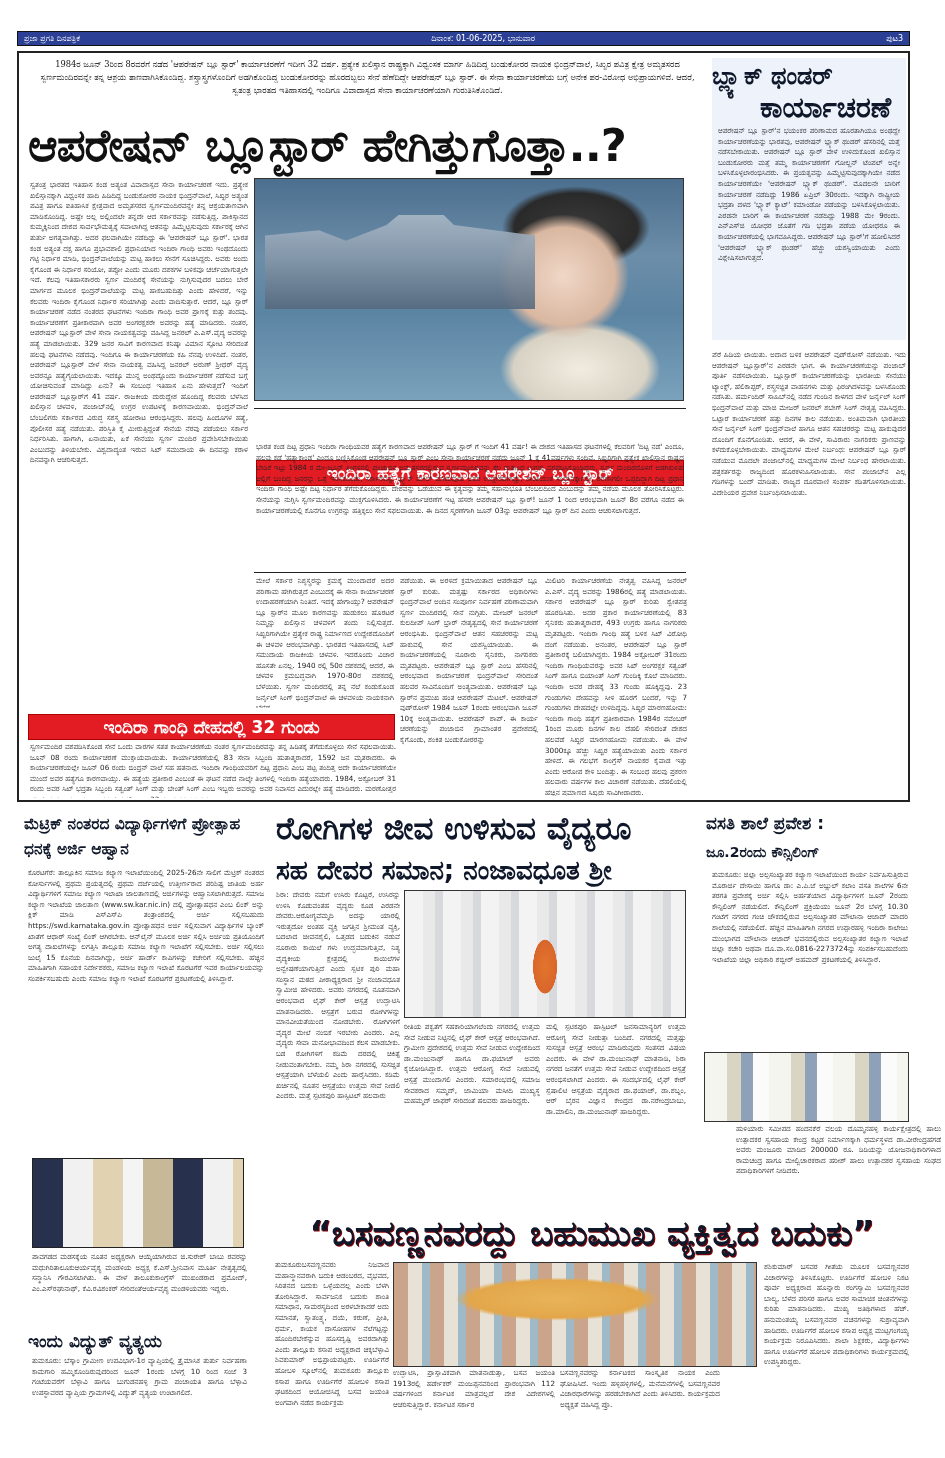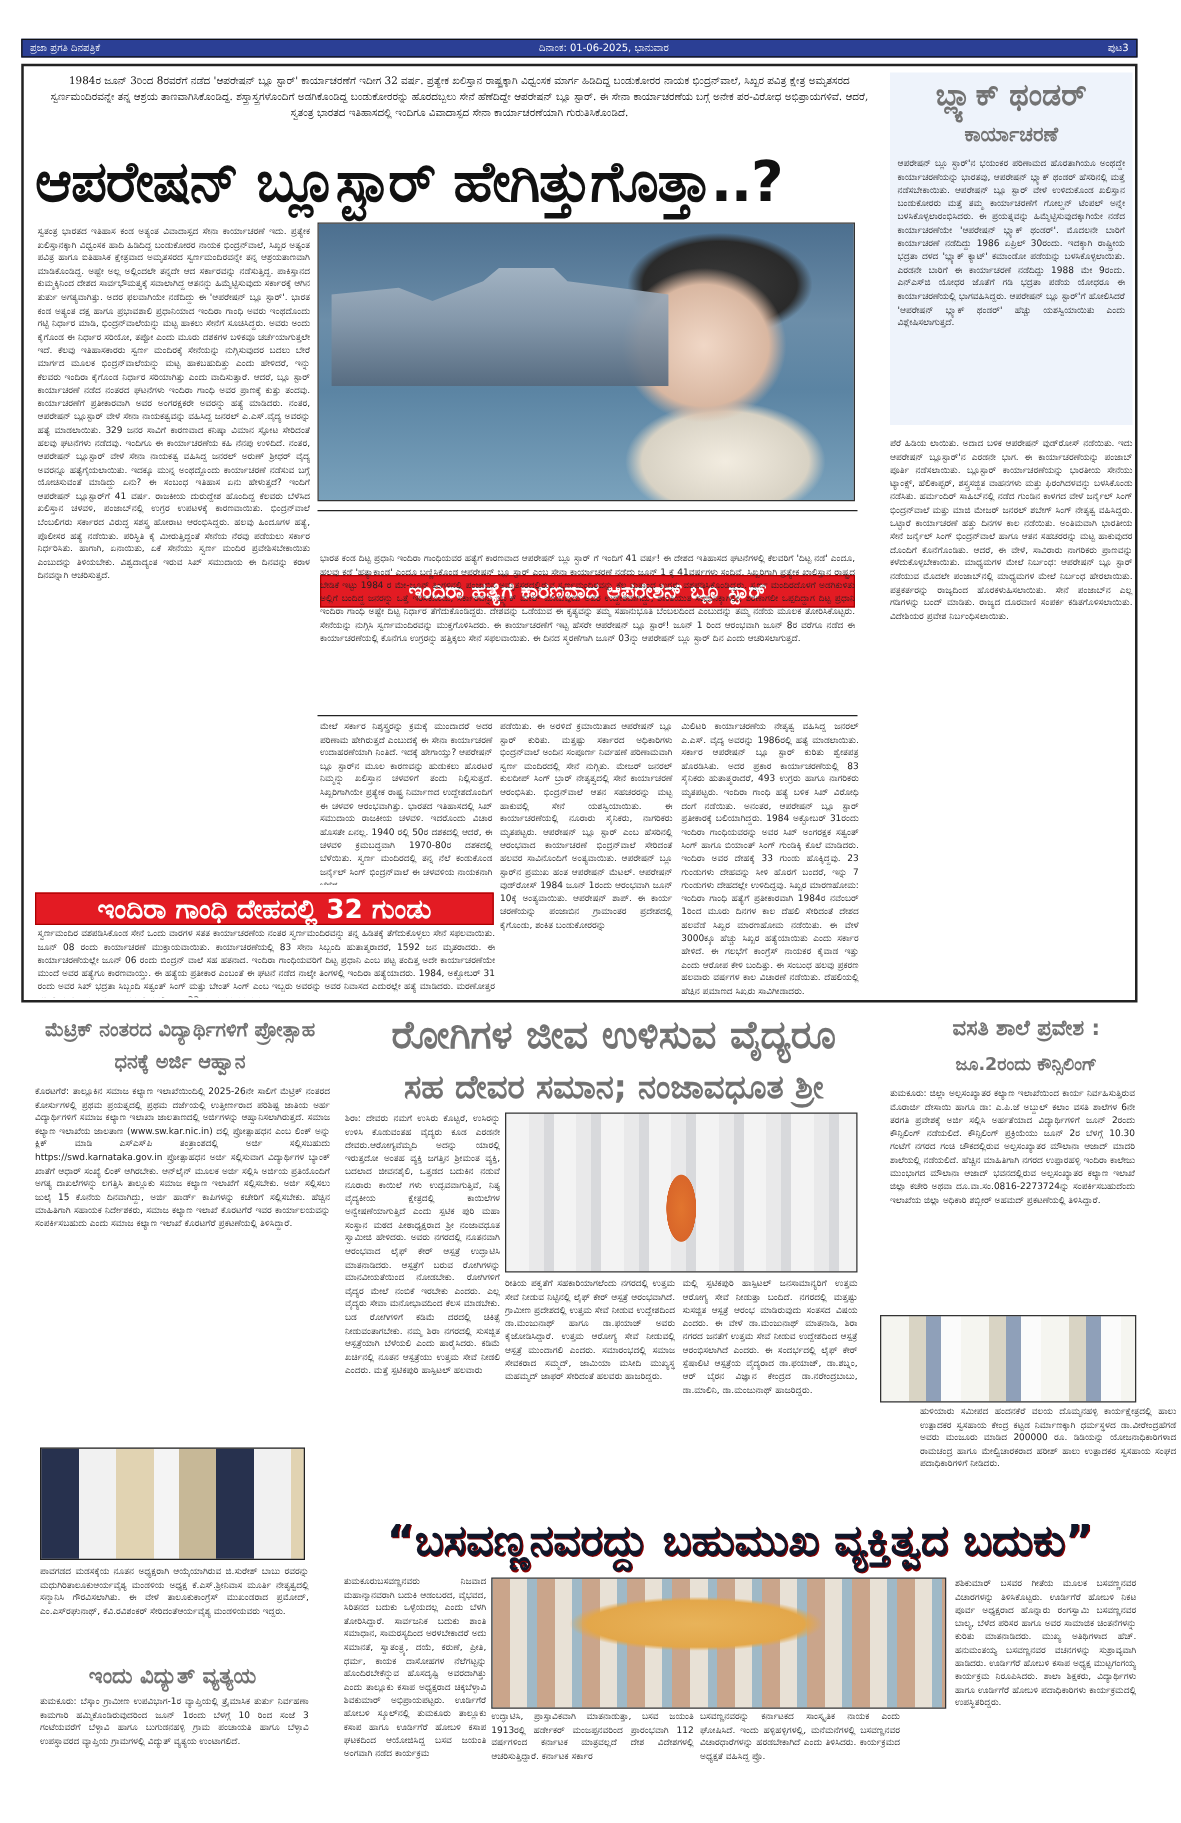--- a/index.html
+++ b/index.html
@@ -24,21 +24,21 @@
     font-family: "DejaVu Sans", sans-serif; font-weight: bold; font-size: 45px; line-height: 55px;
     text-align: left; color: #111; letter-spacing: -1px; white-space: nowrap;
   }
   .red-banner {
     background: #e31b23; color: #fff; font-weight: bold; text-align: center; white-space: nowrap;
     border: 1px solid #aa0000;
   }
   .sidebar-box {
     background: #eef3fb;
   }
-  .side-headline { font-weight: bold; text-align: center; color: #737373; }
+  .side-headline { font-weight: bold; text-align: left; color: #0f172a; }
   .photo { overflow: hidden; }
   .img-hero {
     background:
       radial-gradient(ellipse 22% 40% at 72% 44%, #f0d7c6 0%, #d9b7a1 55%, rgba(0,0,0,0) 70%),
       radial-gradient(ellipse 24% 26% at 75% 22%, #3a3a3a 0%, #2a2a2a 60%, rgba(0,0,0,0) 72%),
       radial-gradient(ellipse 26% 30% at 76% 86%, #f2ece0 0%, #d8d2c4 60%, rgba(0,0,0,0) 72%),
       linear-gradient(180deg, #4c6f8f 0%, #6c8ea9 35%, #5b84a3 60%, #7aa2bc 100%);
   }
   .img-hero .temple {
     position: absolute; left: 10px; top: 25px; width: 270px; height: 105px;
@@ -97,26 +97,26 @@
 
 <div class="abs red-banner" style="left:256px; top:412px; width:428px; height:26px; font-size:17px; line-height:24px;margin-top:48px;">ಇಂದಿರಾ ಹತ್ಯೆಗೆ ಕಾರಣವಾದ ಆಪರೇಶನ್ ಬ್ಲೂ ಸ್ಟಾರ್</div>
 <div class="abs body-text" style="left:256px; top:442px; width:428px; height:128px;">ಭಾರತ ಕಂಡ ದಿಟ್ಟ ಪ್ರಧಾನಿ ಇಂದಿರಾ ಗಾಂಧಿಯವರ ಹತ್ಯೆಗೆ ಕಾರಣವಾದ ಆಪರೇಷನ್ ಬ್ಲೂ ಸ್ಟಾರ್ ಗೆ ಇಂದಿಗೆ 41 ವರ್ಷ! ಈ ದೇಶದ ಇತಿಹಾಸದ ಘಟನೆಗಳಲ್ಲಿ ಕೆಲವರಿಗೆ 'ದಿಟ್ಟ ನಡೆ' ಎಂದೂ, ಹಲವು ಕಡೆ 'ಹತ್ಯಾಕಾಂಡ' ಎಂದೂ ಬಣ್ಣಿಸಿಕೊಂಡ ಆಪರೇಷನ್ ಬ್ಲೂ ಸ್ಟಾರ್ ಎಂಬ ಸೇನಾ ಕಾರ್ಯಾಚರಣೆ ನಡೆದು ಜೂನ್ 1 ಕ್ಕೆ 41ವರ್ಷಗಳು ಸಂದಿವೆ. ಸಿಖ್ಖರಿಗಾಗಿ ಪ್ರತ್ಯೇಕ ಖಾಲಿಸ್ತಾನ ರಾಷ್ಟ್ರದ ಬೇಡಿಕೆ ಇಟ್ಟು 1984 ರ ಮೇ-ಜೂನ್ ತಿಂಗಳಿನಲ್ಲಿ ಪಂಜಾಬಿನ ಅಮೃತಸರದಲ್ಲಿರುವ ಸ್ವರ್ಣಮಂದಿರವನ್ನು ಕೆಲ ಮತಾಂಧ ಉಗ್ರರು ವಶಪಡಿಸಿಕೊಂಡಿದ್ದರು. ಸ್ವರ್ಣ ಮಂದಿರದೊಳಗೆ ಅಡಗಿಕುಳಿತು ಅಲ್ಲಿಗೆ ಬಂದಿದ್ದ ಜನರನ್ನು ಒತ್ತೆ ಇರಿಸಿಕೊಂಡು, ಸರ್ಕಾರವನ್ನು ಬ್ಲ್ಯಾಕ್ ಮೇಲ್ ಮಾಡುವುದು ಅವರ ಉದ್ದೇಶವಾಗಿದ್ದು, ಶಾಂತಿಯುತ ಸಂಧಾನಕ್ಕಾಗಲೀ, ಶರಣಾಗಲೀ ಒಪ್ಪದಿದ್ದಾಗ ದಿಟ್ಟ ಪ್ರಧಾನಿ ಇಂದಿರಾ ಗಾಂಧಿ ಅಷ್ಟೇ ದಿಟ್ಟ ನಿರ್ಧಾರ ತೆಗೆದುಕೊಂಡಿದ್ದರು. ದೇಶವನ್ನು ಒಡೆಯುವ ಈ ಕೃತ್ಯವನ್ನು ತಮ್ಮ ಸಹಾನುಭೂತಿ ಬೆಂಬಲದಿಂದ ಎಂಬುದನ್ನು ತಮ್ಮ ನಡೆಯ ಮೂಲಕ ತೋರಿಸಿಕೊಟ್ಟರು. ಸೇನೆಯನ್ನು ನುಗ್ಗಿಸಿ ಸ್ವರ್ಣಮಂದಿರವನ್ನು ಮುಕ್ತಗೊಳಿಸಿದರು. ಈ ಕಾರ್ಯಾಚರಣೆಗೆ ಇಟ್ಟ ಹೆಸರೇ ಆಪರೇಷನ್ ಬ್ಲೂ ಸ್ಟಾರ್! ಜೂನ್ 1 ರಿಂದ ಆರಂಭವಾಗಿ ಜೂನ್ 8ರ ವರೆಗೂ ನಡೆದ ಈ ಕಾರ್ಯಾಚರಣೆಯಲ್ಲಿ ಕೊನೆಗೂ ಉಗ್ರರನ್ನು ಹತ್ತಿಕ್ಕಲು ಸೇನೆ ಸಫಲವಾಯಿತು. ಈ ದಿನದ ಸ್ಮರಣೆಗಾಗಿ ಜೂನ್ 03ನ್ನು ಆಪರೇಷನ್ ಬ್ಲೂ ಸ್ಟಾರ್ ದಿನ ಎಂದು ಆಚರಿಸಲಾಗುತ್ತದೆ.</div>
 <div class="abs divider" style="left:254px; top:408px; width:432px; height:1px;"></div>
 <div class="abs divider" style="left:254px; top:572px; width:432px; height:1px;"></div>
 
 <div class="abs body-text" style="left:256px; top:576px; width:138px; height:132px;">ಮೇಲೆ ಸರ್ಕಾರ ನಿಶ್ಶಸ್ತ್ರರನ್ನು ಕ್ರಮಕ್ಕೆ ಮುಂದಾದರೆ ಅದರ ಪರಿಣಾಮ ಹೇಗಿರುತ್ತದೆ ಎಂಬುದಕ್ಕೆ ಈ ಸೇನಾ ಕಾರ್ಯಾಚರಣೆ ಉದಾಹರಣೆಯಾಗಿ ನಿಂತಿದೆ. ಇದಕ್ಕೆ ಹೇಗಾಯ್ತು? ಆಪರೇಷನ್ ಬ್ಲೂ ಸ್ಟಾರ್‌ನ ಮೂಲ ಕಾರಣವನ್ನು ಹುಡುಕಲು ಹೊರಟರೆ ನಿಮ್ಮನ್ನು ಖಲಿಸ್ತಾನ ಚಳವಳಿಗೆ ತಂದು ನಿಲ್ಲಿಸುತ್ತದೆ. ಸಿಖ್ಖರಿಗಾಗಿಯೇ ಪ್ರತ್ಯೇಕ ರಾಷ್ಟ್ರ ನಿರ್ಮಾಣದ ಉದ್ದೇಶದೊಂದಿಗೆ ಈ ಚಳವಳಿ ಆರಂಭವಾಗಿತ್ತು. ಭಾರತದ ಇತಿಹಾಸದಲ್ಲಿ ಸಿಖ್ ಸಮುದಾಯ ರಾಜಕೀಯ ಚಳವಳಿ. ಇದರೊಂದು ವಿಚಾರ ಹೊಸತೇ ಏನಲ್ಲ. 1940 ರಲ್ಲಿ 50ರ ದಶಕದಲ್ಲಿ ಆದರೆ, ಈ ಚಳವಳಿ ಕ್ರಮಬದ್ಧವಾಗಿ 1970-80ರ ದಶಕದಲ್ಲಿ ಬೆಳೆಯಿತು. ಸ್ವರ್ಣ ಮಂದಿರದಲ್ಲಿ ತನ್ನ ನೆಲೆ ಕಂಡುಕೊಂಡ ಜರ್ನೈಲ್ ಸಿಂಗ್ ಭಿಂದ್ರನ್‌ವಾಲೆ ಈ ಚಳವಳಿಯ ನಾಯಕನಾಗಿ ಬೆಳೆದ.</div>
 <div class="abs body-text" style="left:400px; top:576px; width:138px; height:220px;">ಪಡೆಯಿತು. ಈ ಅರಳಿದೆ ಕ್ರಮಾಯಿತಾದ ಆಪರೇಷನ್ ಬ್ಲೂ ಸ್ಟಾರ್ ಕುರಿತು. ಮತ್ತಷ್ಟು ಸರ್ಕಾರದ ಅಧಿಕಾರಿಗಳು ಭಿಂದ್ರನ್‌ವಾಲೆ ಅಂದಿನ ಸಂಪೂರ್ಣ ನಿರ್ವಹಣೆ ಪರಿಣಾಮವಾಗಿ ಸ್ವರ್ಣ ಮಂದಿರದಲ್ಲಿ ಸೇನೆ ನುಗ್ಗಿತು. ಮೇಜರ್ ಜನರಲ್ ಕುಲದೀಪ್ ಸಿಂಗ್ ಬ್ರಾರ್ ನೇತೃತ್ವದಲ್ಲಿ ಸೇನೆ ಕಾರ್ಯಾಚರಣೆ ಆರಂಭಿಸಿತು. ಭಿಂದ್ರನ್‌ವಾಲೆ ಆತನ ಸಹಚರರನ್ನು ಮಟ್ಟ ಹಾಕುವಲ್ಲಿ ಸೇನೆ ಯಶಸ್ವಿಯಾಯಿತು. ಈ ಕಾರ್ಯಾಚರಣೆಯಲ್ಲಿ ನೂರಾರು ಸೈನಿಕರು, ನಾಗರಿಕರು ಮೃತಪಟ್ಟರು. ಆಪರೇಷನ್ ಬ್ಲೂ ಸ್ಟಾರ್ ಎಂಬ ಹೆಸರಿನಲ್ಲಿ ಆರಂಭವಾದ ಕಾರ್ಯಾಚರಣೆ ಭಿಂದ್ರನ್‌ವಾಲೆ ಸೇರಿದಂತೆ ಹಲವರ ಸಾವಿನೊಂದಿಗೆ ಅಂತ್ಯವಾಯಿತು. ಆಪರೇಷನ್ ಬ್ಲೂ ಸ್ಟಾರ್‌ನ ಪ್ರಮುಖ ಹಂತ ಆಪರೇಷನ್ ಮೆಟಲ್. ಆಪರೇಷನ್ ವುಡ್‌ರೋಸ್ 1984 ಜೂನ್ 1ರಂದು ಆರಂಭವಾಗಿ ಜೂನ್ 10ಕ್ಕೆ ಅಂತ್ಯವಾಯಿತು. ಆಪರೇಷನ್ ಶಾಪ್. ಈ ಕಾರ್ಯ ಚರಣೆಯನ್ನು ಪಂಜಾಬಿನ ಗ್ರಾಮಾಂತರ ಪ್ರದೇಶದಲ್ಲಿ ಕೈಗೊಂಡು, ಶಂಕಿತ ಬಂಡುಕೋರರನ್ನು</div>
 <div class="abs body-text" style="left:545px; top:576px; width:142px; height:220px;">ಮಿಲಿಟರಿ ಕಾರ್ಯಾಚರಣೆಯ ನೇತೃತ್ವ ವಹಿಸಿದ್ದ ಜನರಲ್ ಎ.ಎಸ್. ವೈದ್ಯ ಅವರನ್ನು 1986ರಲ್ಲಿ ಹತ್ಯೆ ಮಾಡಲಾಯಿತು. ಸರ್ಕಾರ ಆಪರೇಷನ್ ಬ್ಲೂ ಸ್ಟಾರ್ ಕುರಿತು ಶ್ವೇತಪತ್ರ ಹೊರಡಿಸಿತು. ಅದರ ಪ್ರಕಾರ ಕಾರ್ಯಾಚರಣೆಯಲ್ಲಿ 83 ಸೈನಿಕರು ಹುತಾತ್ಮರಾದರೆ, 493 ಉಗ್ರರು ಹಾಗೂ ನಾಗರಿಕರು ಮೃತಪಟ್ಟರು. ಇಂದಿರಾ ಗಾಂಧಿ ಹತ್ಯೆ ಬಳಿಕ ಸಿಖ್ ವಿರೋಧಿ ದಂಗೆ ನಡೆಯಿತು. ಅನಂತರ, ಆಪರೇಷನ್ ಬ್ಲೂ ಸ್ಟಾರ್ ಪ್ರತೀಕಾರಕ್ಕೆ ಬಲಿಯಾಗಿದ್ದರು. 1984 ಅಕ್ಟೋಬರ್ 31ರಂದು ಇಂದಿರಾ ಗಾಂಧಿಯವರನ್ನು ಅವರ ಸಿಖ್ ಅಂಗರಕ್ಷಕ ಸತ್ವಂತ್ ಸಿಂಗ್ ಹಾಗೂ ಬಿಯಾಂತ್ ಸಿಂಗ್ ಗುಂಡಿಕ್ಕಿ ಕೊಲೆ ಮಾಡಿದರು. ಇಂದಿರಾ ಅವರ ದೇಹಕ್ಕೆ 33 ಗುಂಡು ಹೊಕ್ಕಿದ್ದವು. 23 ಗುಂಡುಗಳು ದೇಹವನ್ನು ಸೀಳಿ ಹೊರಗೆ ಬಂದರೆ, ಇನ್ನು 7 ಗುಂಡುಗಳು ದೇಹದಲ್ಲೇ ಉಳಿದಿದ್ದವು. ಸಿಖ್ಖರ ಮಾರಣಹೋಮ: ಇಂದಿರಾ ಗಾಂಧಿ ಹತ್ಯೆಗೆ ಪ್ರತೀಕಾರವಾಗಿ 1984ರ ನವೆಂಬರ್ 1ರಿಂದ ಮೂರು ದಿನಗಳ ಕಾಲ ದೆಹಲಿ ಸೇರಿದಂತೆ ದೇಶದ ಹಲವೆಡೆ ಸಿಖ್ಖರ ಮಾರಣಹೋಮ ನಡೆಯಿತು. ಈ ವೇಳೆ 3000ಕ್ಕೂ ಹೆಚ್ಚು ಸಿಖ್ಖರ ಹತ್ಯೆಯಾಯಿತು ಎಂದು ಸರ್ಕಾರ ಹೇಳಿದೆ. ಈ ಗಲಭೆಗೆ ಕಾಂಗ್ರೆಸ್ ನಾಯಕರ ಕೈವಾಡ ಇತ್ತು ಎಂದು ಆರೋಪ ಕೇಳಿ ಬಂದಿತ್ತು. ಈ ಸಂಬಂಧ ಹಲವು ಪ್ರಕರಣ ಹಲವಾರು ವರ್ಷಗಳ ಕಾಲ ವಿಚಾರಣೆ ನಡೆಯಿತು. ದೆಹಲಿಯಲ್ಲಿ ಹೆಚ್ಚಿನ ಪ್ರಮಾಣದ ಸಿಖ್ಖರು ಸಾವಿಗೀಡಾದರು.</div>
 
-<div class="abs red-banner" style="left:28px; top:714px; width:367px; height:26px; font-size:21px; line-height:24px;">ಇಂದಿರಾ ಗಾಂಧಿ ದೇಹದಲ್ಲಿ 32 ಗುಂಡು</div>
+<div class="abs red-banner" style="left:28px; top:714px; width:367px; height:26px; font-size:17px; line-height:24px;">ಇಂದಿರಾ ಗಾಂಧಿ ದೇಹದಲ್ಲಿ 32 ಗುಂಡು</div>
 <div class="abs body-text" style="left:30px; top:742px; width:366px; height:56px;">ಸ್ವರ್ಣಮಂದಿರ ವಶಪಡಿಸಿಕೊಂಡ ಸೇನೆ ಒಂದು ವಾರಗಳ ಸತತ ಕಾರ್ಯಾಚರಣೆಯ ನಂತರ ಸ್ವರ್ಣಮಂದಿರವನ್ನು ತನ್ನ ಹಿಡಿತಕ್ಕೆ ತೆಗೆದುಕೊಳ್ಳಲು ಸೇನೆ ಸಫಲವಾಯಿತು. ಜೂನ್ 08 ರಂದು ಕಾರ್ಯಾಚರಣೆ ಮುಕ್ತಾಯವಾಯಿತು. ಕಾರ್ಯಾಚರಣೆಯಲ್ಲಿ 83 ಸೇನಾ ಸಿಬ್ಬಂದಿ ಹುತಾತ್ಮರಾದರೆ, 1592 ಜನ ಮೃತರಾದರು. ಈ ಕಾರ್ಯಾಚರಣೆಯಲ್ಲೇ ಜೂನ್ 06 ರಂದು ಬಿಂದ್ರನ್ ವಾಲೆ ಸಹ ಹತನಾದ. ಇಂದಿರಾ ಗಾಂಧಿಯವರಿಗೆ ದಿಟ್ಟ ಪ್ರಧಾನಿ ಎಂಬ ಪಟ್ಟ ತಂದಿತ್ತ ಅದೇ ಕಾರ್ಯಾಚರಣೆಯೇ ಮುಂದೆ ಅವರ ಹತ್ಯೆಗೂ ಕಾರಣವಾಯ್ತು. ಈ ಹತ್ಯೆಯ ಪ್ರತೀಕಾರ ಎಂಬಂತೆ ಈ ಘಟನೆ ನಡೆದ ನಾಲ್ಕೇ ತಿಂಗಳಲ್ಲಿ ಇಂದಿರಾ ಹತ್ಯೆಯಾದರು. 1984, ಅಕ್ಟೋಬರ್ 31 ರಂದು ಅವರ ಸಿಖ್ ಭದ್ರತಾ ಸಿಬ್ಬಂದಿ ಸತ್ವಂತ್ ಸಿಂಗ್ ಮತ್ತು ಬೇಂತ್ ಸಿಂಗ್ ಎಂಬ ಇಬ್ಬರು ಅವರನ್ನು ಅವರ ನಿವಾಸದ ಎದುರಲ್ಲೇ ಹತ್ಯೆ ಮಾಡಿದರು. ಮರಣೋತ್ತರ ಪರೀಕ್ಷೆ ಮಾಡಿದಾಗ ಇಂದಿರಾ ಅವರ ದೇಹದಲ್ಲಿ ಒಟ್ಟು 33 ಗುಂಡುಗಳು ಸಿಕ್ಕಿದ್ದವು</div>
 
 <div class="abs sidebar-box" style="left:712px; top:58px; width:194px; height:282px;">
   <div class="side-headline" style="font-size:24px; line-height:32px; margin-top:2px;">ಬ್ಲ್ಯಾಕ್ ಥಂಡರ್</div>
-  <div class="side-headline" style="font-size:16px; line-height:32px;">ಕಾರ್ಯಾಚರಣೆ</div>
+  <div class="side-headline" style="font-size:28px; line-height:32px;margin-left:48px;">ಕಾರ್ಯಾಚರಣೆ</div>
   <div class="body-text" style="padding:2px 6px 0 6px; height:210px;">ಆಪರೇಷನ್ ಬ್ಲೂ ಸ್ಟಾರ್'ನ ಭಯಂಕರ ಪರಿಣಾಮದ ಹೊರತಾಗಿಯೂ ಅಂಥದ್ದೇ ಕಾರ್ಯಾಚರಣೆಯನ್ನು ಭಾರತವು, ಆಪರೇಷನ್ ಬ್ಲ್ಯಾಕ್ ಥಂಡರ್ ಹೆಸರಿನಲ್ಲಿ ಮತ್ತೆ ನಡೆಸಬೇಕಾಯಿತು. ಆಪರೇಷನ್ ಬ್ಲೂ ಸ್ಟಾರ್ ವೇಳೆ ಉಳಿದುಕೊಂಡ ಖಲಿಸ್ತಾನ ಬಂಡುಕೋರರು ಮತ್ತೆ ತಮ್ಮ ಕಾರ್ಯಾಚರಣೆಗೆ ಗೋಲ್ಡನ್ ಟೆಂಪಲ್ ಅನ್ನೇ ಬಳಸಿಕೊಳ್ಳಲಾರಂಭಿಸಿದರು. ಈ ಪ್ರಯತ್ನವನ್ನು ಹಿಮ್ಮೆಟ್ಟಿಸುವುದಕ್ಕಾಗಿಯೇ ನಡೆದ ಕಾರ್ಯಾಚರಣೆಯೇ 'ಆಪರೇಷನ್ ಬ್ಲ್ಯಾಕ್ ಥಂಡರ್'. ಮೊದಲನೇ ಬಾರಿಗೆ ಕಾರ್ಯಾಚರಣೆ ನಡೆದಿದ್ದು 1986 ಏಪ್ರಿಲ್ 30ರಂದು. ಇದಕ್ಕಾಗಿ ರಾಷ್ಟ್ರೀಯ ಭದ್ರತಾ ದಳದ 'ಬ್ಲ್ಯಾಕ್ ಕ್ಯಾಟ್' ಕಮಾಂಡೋ ಪಡೆಯನ್ನು ಬಳಸಿಕೊಳ್ಳಲಾಯಿತು. ಎರಡನೇ ಬಾರಿಗೆ ಈ ಕಾರ್ಯಾಚರಣೆ ನಡೆದಿದ್ದು 1988 ಮೇ 9ರಂದು. ಎನ್ಎಸ್‌ಜಿ ಯೋಧರ ಜೊತೆಗೆ ಗಡಿ ಭದ್ರತಾ ಪಡೆಯ ಯೋಧರೂ ಈ ಕಾರ್ಯಾಚರಣೆಯಲ್ಲಿ ಭಾಗವಹಿಸಿದ್ದರು. ಆಪರೇಷನ್ ಬ್ಲೂ ಸ್ಟಾರ್'ಗೆ ಹೋಲಿಸಿದರೆ 'ಆಪರೇಷನ್ ಬ್ಲ್ಯಾಕ್ ಥಂಡರ್' ಹೆಚ್ಚು ಯಶಸ್ವಿಯಾಯಿತು ಎಂದು ವಿಶ್ಲೇಷಿಸಲಾಗುತ್ತದೆ.</div>
 </div>
 <div class="abs body-text" style="left:712px; top:350px; width:194px; height:448px;">ಪೆರೆ ಹಿಡಿಯ ಲಾಯಿತು. ಅದಾದ ಬಳಿಕ ಆಪರೇಷನ್ ವುಡ್‌ರೋಸ್ ನಡೆಯಿತು. ಇದು ಆಪರೇಷನ್ ಬ್ಲೂಸ್ಟಾರ್'ನ ಎರಡನೇ ಭಾಗ. ಈ ಕಾರ್ಯಾಚರಣೆಯನ್ನು ಪಂಜಾಬ್ ಪೂರ್ತಿ ನಡೆಸಲಾಯಿತು. ಬ್ಲೂಸ್ಟಾರ್ ಕಾರ್ಯಾಚರಣೆಯನ್ನು ಭಾರತೀಯ ಸೇನೆಯು ಟ್ಯಾಂಕ್ಸ್, ಹೆಲಿಕಾಪ್ಟರ್, ಶಸ್ತ್ರಸಜ್ಜಿತ ವಾಹನಗಳು ಮತ್ತು ಫಿರಂಗಿದಳವನ್ನು ಬಳಸಿಕೊಂಡು ನಡೆಸಿತು. ಹರ್ಮಂದಿರ್ ಸಾಹಿಬ್‌ನಲ್ಲಿ ನಡೆದ ಗುಂಡಿನ ಕಾಳಗದ ವೇಳೆ ಜರ್ನೈಲ್ ಸಿಂಗ್ ಭಿಂದ್ರನ್‌ವಾಲೆ ಮತ್ತು ಮಾಜಿ ಮೇಜರ್ ಜನರಲ್ ಶಬೇಗ್ ಸಿಂಗ್ ನೇತೃತ್ವ ವಹಿಸಿದ್ದರು. ಒಟ್ಟಾರೆ ಕಾರ್ಯಾಚರಣೆ ಹತ್ತು ದಿನಗಳ ಕಾಲ ನಡೆಯಿತು. ಅಂತಿಮವಾಗಿ ಭಾರತೀಯ ಸೇನೆ ಜರ್ನೈಲ್ ಸಿಂಗ್ ಭಿಂದ್ರನ್‌ವಾಲೆ ಹಾಗೂ ಆತನ ಸಹಚರರನ್ನು ಮಟ್ಟ ಹಾಕುವುದರ ದೊಂದಿಗೆ ಕೊನೆಗೊಂಡಿತು. ಆದರೆ, ಈ ವೇಳೆ, ಸಾವಿರಾರು ನಾಗರಿಕರು ಪ್ರಾಣವನ್ನು ಕಳೆದುಕೊಳ್ಳಬೇಕಾಯಿತು. ಮಾಧ್ಯಮಗಳ ಮೇಲೆ ನಿರ್ಬಂಧ: ಆಪರೇಷನ್ ಬ್ಲೂ ಸ್ಟಾರ್ ನಡೆಯುವ ಮೊದಲೇ ಪಂಜಾಬ್‌ನಲ್ಲಿ ಮಾಧ್ಯಮಗಳ ಮೇಲೆ ನಿರ್ಬಂಧ ಹೇರಲಾಯಿತು. ಪತ್ರಕರ್ತರನ್ನು ರಾಜ್ಯದಿಂದ ಹೊರಕಳುಹಿಸಲಾಯಿತು. ಸೇನೆ ಪಂಜಾಬ್‌ನ ಎಲ್ಲ ಗಡಿಗಳನ್ನು ಬಂದ್ ಮಾಡಿತು. ರಾಜ್ಯದ ದೂರವಾಣಿ ಸಂಪರ್ಕ ಕಡಿತಗೊಳಿಸಲಾಯಿತು. ವಿದೇಶಿಯರ ಪ್ರವೇಶ ನಿರ್ಬಂಧಿಸಲಾಯಿತು.</div>
 
 <div class="abs side-headline" style="left:24px; top:812px; width:240px; height:54px; font-size:15.5px; line-height:25px;">ಮೆಟ್ರಿಕ್ ನಂತರದ ವಿದ್ಯಾರ್ಥಿಗಳಿಗೆ ಪ್ರೋತ್ಸಾಹ ಧನಕ್ಕೆ ಅರ್ಜಿ ಆಹ್ವಾನ</div>
 <div class="abs body-text" style="left:28px; top:868px; width:236px; height:286px;">ಕೊರಟಗೆರೆ: ತಾಲ್ಲೂಕಿನ ಸಮಾಜ ಕಲ್ಯಾಣ ಇಲಾಖೆಯಿಂದಿಲ್ಲಿ 2025-26ನೇ ಸಾಲಿಗೆ ಮೆಟ್ರಿಕ್ ನಂತರದ ಕೋರ್ಸುಗಳಲ್ಲಿ ಪ್ರಥಮ ಪ್ರಯತ್ನದಲ್ಲಿ ಪ್ರಥಮ ದರ್ಜೆಯಲ್ಲಿ ಉತ್ತೀರ್ಣರಾದ ಪರಿಶಿಷ್ಟ ಜಾತಿಯ ಅರ್ಹ ವಿದ್ಯಾರ್ಥಿಗಳಿಗೆ ಸಮಾಜ ಕಲ್ಯಾಣ ಇಲಾಖಾ ಜಾಲತಾಣದಲ್ಲಿ ಅರ್ಜಿಗಳನ್ನು ಆಹ್ವಾನಿಸಲಾಗಿರುತ್ತದೆ. ಸಮಾಜ ಕಲ್ಯಾಣ ಇಲಾಖೆಯ ಜಾಲತಾಣ (www.sw.kar.nic.in) ದಲ್ಲಿ ಪ್ರೋತ್ಸಾಹಧನ ಎಂಬ ಲಿಂಕ್ ಅನ್ನು ಕ್ಲಿಕ್ ಮಾಡಿ ಎಸ್‌ಎಸ್‌ಪಿ ತಂತ್ರಾಂಶದಲ್ಲಿ ಅರ್ಜಿ ಸಲ್ಲಿಸಬಹುದು https://swd.karnataka.gov.in ಪ್ರೋತ್ಸಾಹಧನ ಅರ್ಜಿ ಸಲ್ಲಿಸುವಾಗ ವಿದ್ಯಾರ್ಥಿಗಳ ಬ್ಯಾಂಕ್ ಖಾತೆಗೆ ಆಧಾರ್ ಸಂಖ್ಯೆ ಲಿಂಕ್ ಆಗಿರಬೇಕು. ಆನ್‌ಲೈನ್ ಮೂಲಕ ಅರ್ಜಿ ಸಲ್ಲಿಸಿ ಅರ್ಜಿಯ ಪ್ರತಿಯೊಂದಿಗೆ ಅಗತ್ಯ ದಾಖಲೆಗಳನ್ನು ಲಗತ್ತಿಸಿ ತಾಲ್ಲೂಕು ಸಮಾಜ ಕಲ್ಯಾಣ ಇಲಾಖೆಗೆ ಸಲ್ಲಿಸಬೇಕು. ಅರ್ಜಿ ಸಲ್ಲಿಸಲು ಜುಲೈ 15 ಕೊನೆಯ ದಿನವಾಗಿದ್ದು, ಅರ್ಜಿ ಹಾರ್ಡ್ ಕಾಪಿಗಳನ್ನು ಕಚೇರಿಗೆ ಸಲ್ಲಿಸಬೇಕು. ಹೆಚ್ಚಿನ ಮಾಹಿತಿಗಾಗಿ ಸಹಾಯಕ ನಿರ್ದೇಶಕರು, ಸಮಾಜ ಕಲ್ಯಾಣ ಇಲಾಖೆ ಕೊರಟಗೆರೆ ಇವರ ಕಾರ್ಯಾಲಯವನ್ನು ಸಂಪರ್ಕಿಸಬಹುದು ಎಂದು ಸಮಾಜ ಕಲ್ಯಾಣ ಇಲಾಖೆ ಕೊರಟಗೆರೆ ಪ್ರಕಟಣೆಯಲ್ಲಿ ತಿಳಿಸಿದ್ದಾರೆ.</div>
 
 <div class="abs photo img-people1" style="left:32px; top:1158px; width:212px; height:90px; border:1px solid #222;"></div>
 <div class="abs body-text" style="left:32px; top:1252px; width:215px; height:76px;">ಪಾವಗಡದ ಮಡಸಕ್ಕೆಯ ನೂತನ ಅಧ್ಯಕ್ಷರಾಗಿ ಆಯ್ಕೆಯಾಗಿರುವ ಜಿ.ಸುರೇಶ್ ಬಾಬು ರವರನ್ನು ಮಧುಗಿರಿತಾಲೂಕುಆರ್ಯವೈಶ್ಯ ಮಂಡಳಿಯ ಅಧ್ಯಕ್ಷ ಕೆ.ಎಸ್.ಶ್ರೀನಿವಾಸ ಮೂರ್ತಿ ನೇತೃತ್ವದಲ್ಲಿ ಸನ್ಮಾನಿಸಿ ಗೌರವಿಸಲಾಗಿತು. ಈ ವೇಳೆ ತಾಲೂಕುಕಾಂಗ್ರೆಸ್ ಮುಖಂಡರಾದ ಪ್ರಮೋದ್, ಎಂ.ಎಸ್‌ರಘುನಾಥ್, ಕೆವಿ.ರವಿಶಂಕರ್ ಸೇರಿದಂತೆಆರ್ಯವೈಶ್ಯ ಮಂಡಳಿಯವರು ಇದ್ದರು.</div>
 

